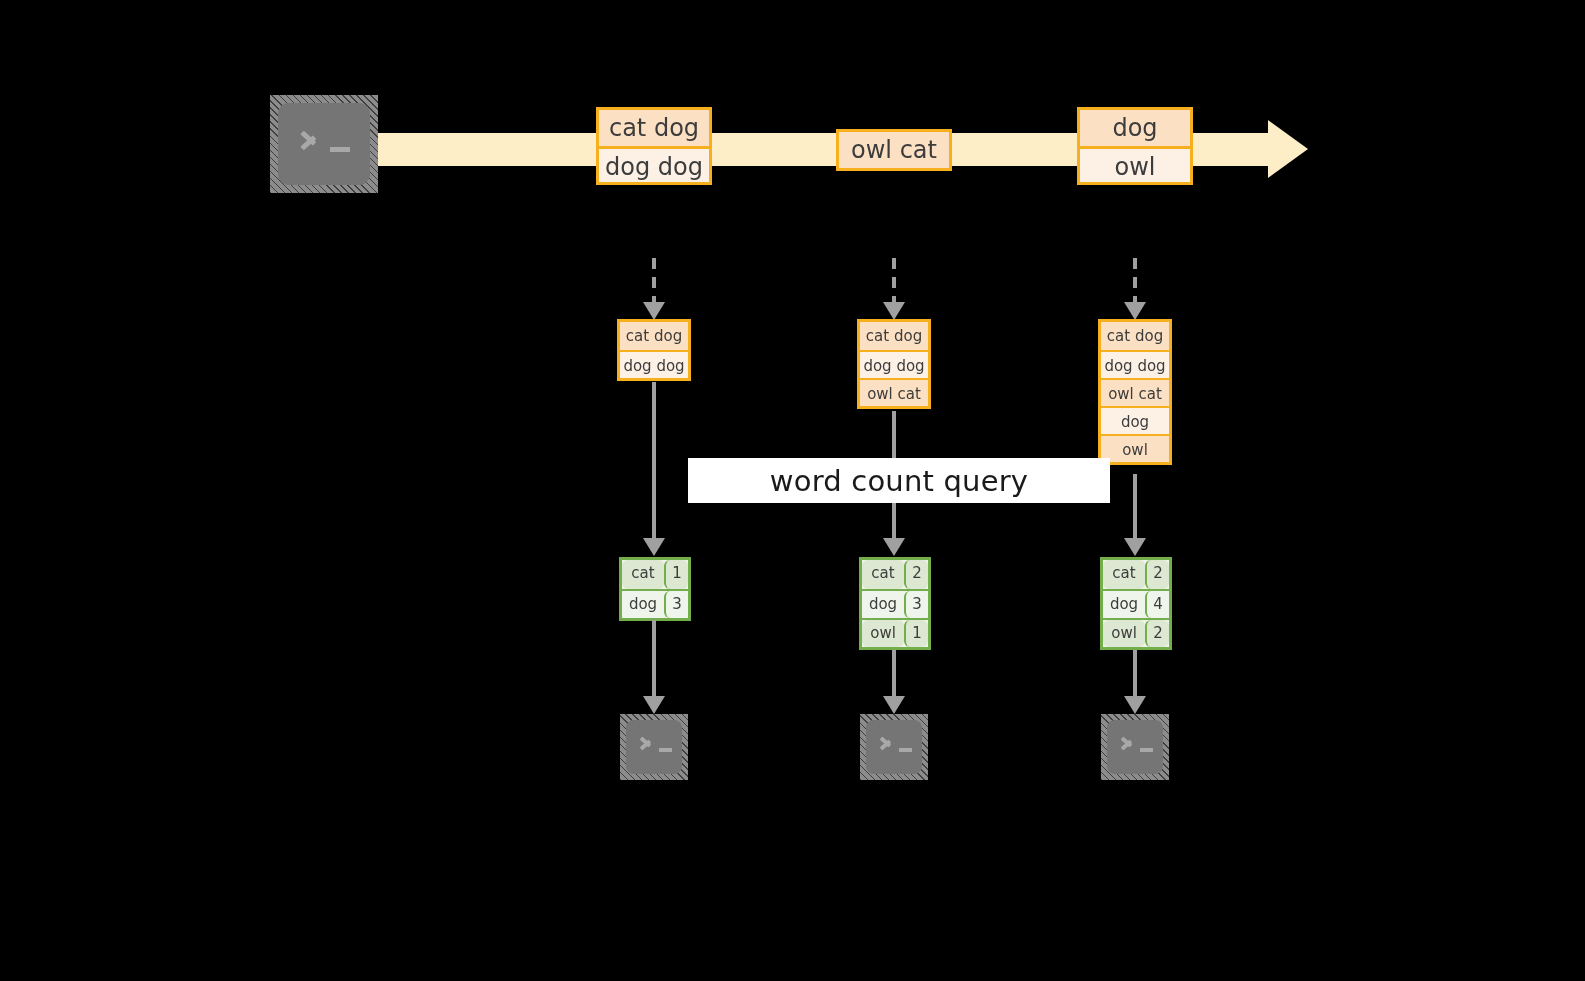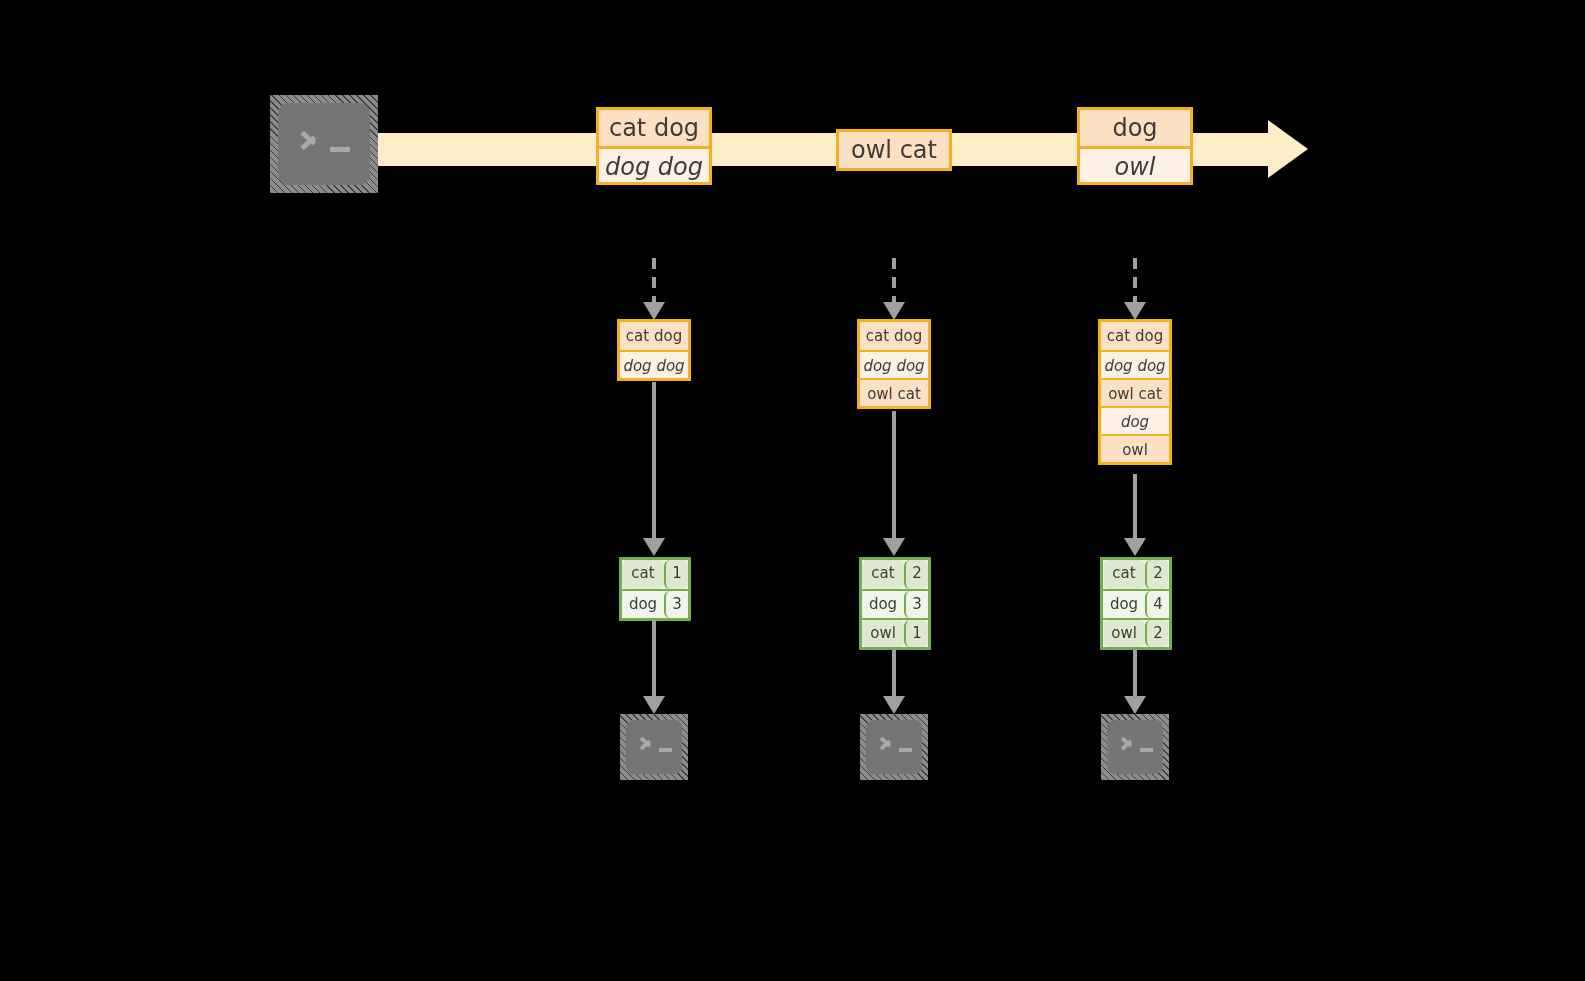--- a/index.html
+++ b/index.html
@@ -98,21 +98,21 @@
     background: #fff3e6;
   }
   .msgbox .row {
     box-sizing: border-box;
     text-align: center;
     color: #3c3c3c;
     white-space: nowrap;
     overflow: hidden;
   }
   .msgbox .row.shade { background: #fce0c4; }
-  .msgbox .row.light { background: #fdf1e6; font-style: italic; }
+  .msgbox .row.light { background: #fdf1e6; }
   .msgbox .row + .row { border-top: 3px solid #f6b01e; }
 
   
   .msgbox.stream .row { height: 36px; line-height: 36px; font-size: 24px; }
 
   
   .msgbox.stack { border-width: 3px; }
   .msgbox.stack .row { height: 28px; line-height: 28px; font-size: 15px; }
   .msgbox.stack .row + .row { border-top: 2px solid #f6b01e; }
 
@@ -261,20 +261,23 @@
   </div>
   <div class="arrow" style="left:894px; top:411px; height:147px;">
     <div class="shaft" style="height:129px;"></div>
     <div class="head" style="top:127px;"></div>
   </div>
   <div class="arrow" style="left:1135px; top:474px; height:84px;">
     <div class="shaft" style="height:66px;"></div>
     <div class="head" style="top:64px;"></div>
   </div>
 
+  <div class="query-band">
+    <span class="label">word count query</span>
+  </div>
 
   <div class="table" style="left:619px; top:557px; width:72px;">
     <div class="trow even">
       <div class="c word">cat</div>
       <div class="c count">1</div>
     </div>
     <div class="trow odd">
       <div class="c word">dog</div>
       <div class="c count">3</div>
     </div>

